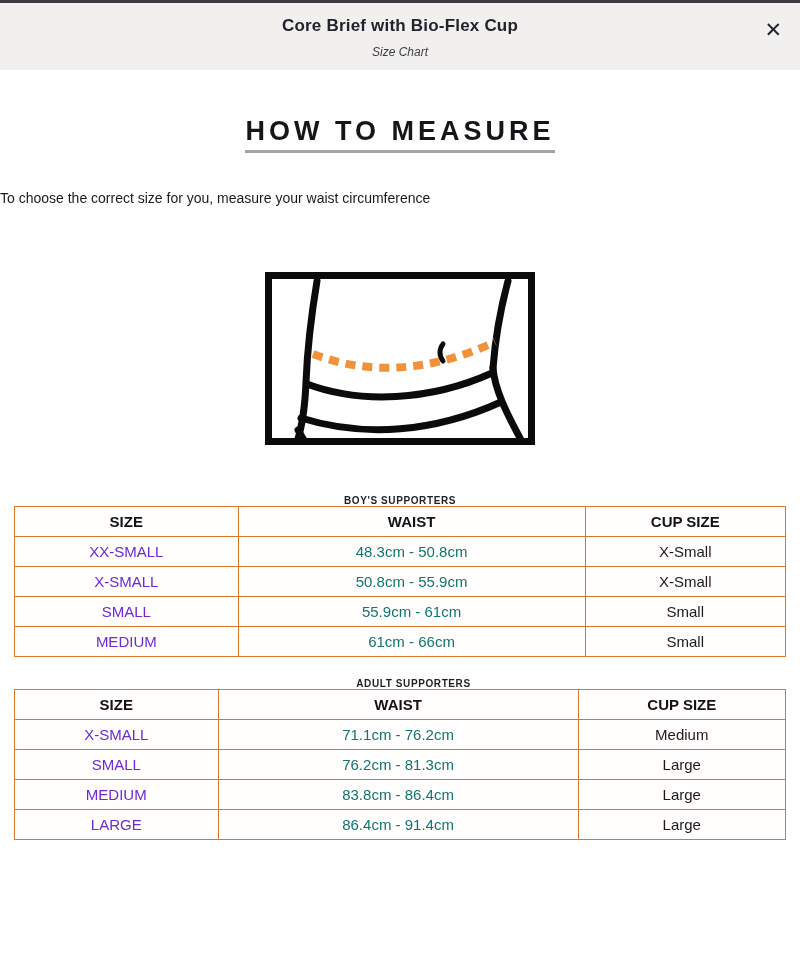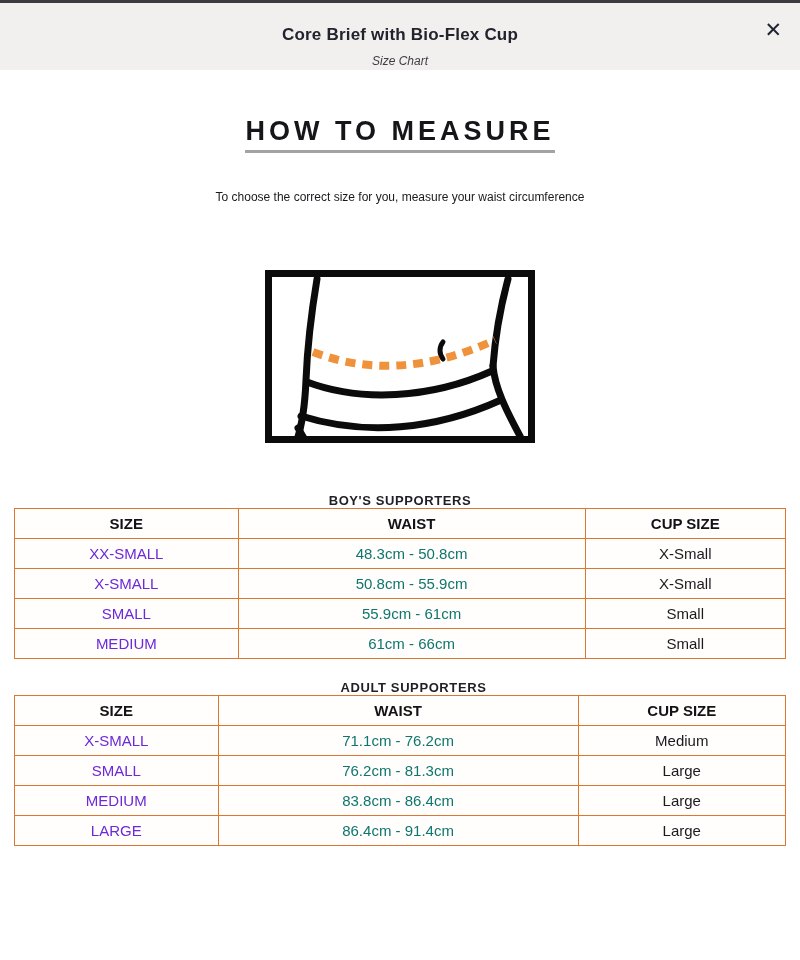--- a/index.html
+++ b/index.html
@@ -6,21 +6,21 @@
   html, body { width: 800px; background: #ffffff; font-family: "Liberation Sans", sans-serif; color: #1d1d20; }
   .page { width: 800px; height: 960px; position: relative; overflow: hidden; background: #fff; }
 
   .top-strip { height: 3px; background: #3b3b40; }
 
   .modal-header {
     background: #f1f0ef;
     height: 67px;
     position: relative;
     text-align: center;
-    padding-top: 22px;
+    padding-top: 13px;
   }
   .modal-title { font-size: 17px; font-weight: 700; color: #23232d; letter-spacing: 0.2px; }
   .modal-subtitle { font-size: 12px; color: #3c3c44; margin-top: 9px; font-style: italic; }
   .close-btn {
     position: absolute; top: 12px; right: 14px;
     background: none; border: none; cursor: pointer;
     font-size: 21px; line-height: 1; color: #1e2430; font-weight: 400;
     padding: 4px;
   }
 
@@ -31,32 +31,32 @@
   .how-heading span {
     display: inline-block;
     font-size: 27px;
     font-weight: 700;
     letter-spacing: 4px;
     color: #16161a;
     border-bottom: 3px solid #a3a3a3;
     padding-bottom: 3px;
   }
   .instruction {
-    text-align: center;
+    text-align: left;
     margin-top: 37px;
-    font-size: 12px;
+    font-size: 14px;
     color: #1a1a1e;
   }
 
   .figure-wrap { margin: 66px auto 0; width: 270px; height: 173px; }
   .figure-wrap svg { display: block; }
 
   .table-caption {
     text-align: center;
-    font-size: 13px;
+    font-size: 10px;
     font-weight: 700;
     letter-spacing: 0.6px;
     color: #1f1f26;
   }
   .caption-boys { margin-top: 50px; }
   .caption-adult { margin-top: 21px; margin-left: 27px; }
 
   table.size-table {
     width: 772px;
     margin: 0 auto;

